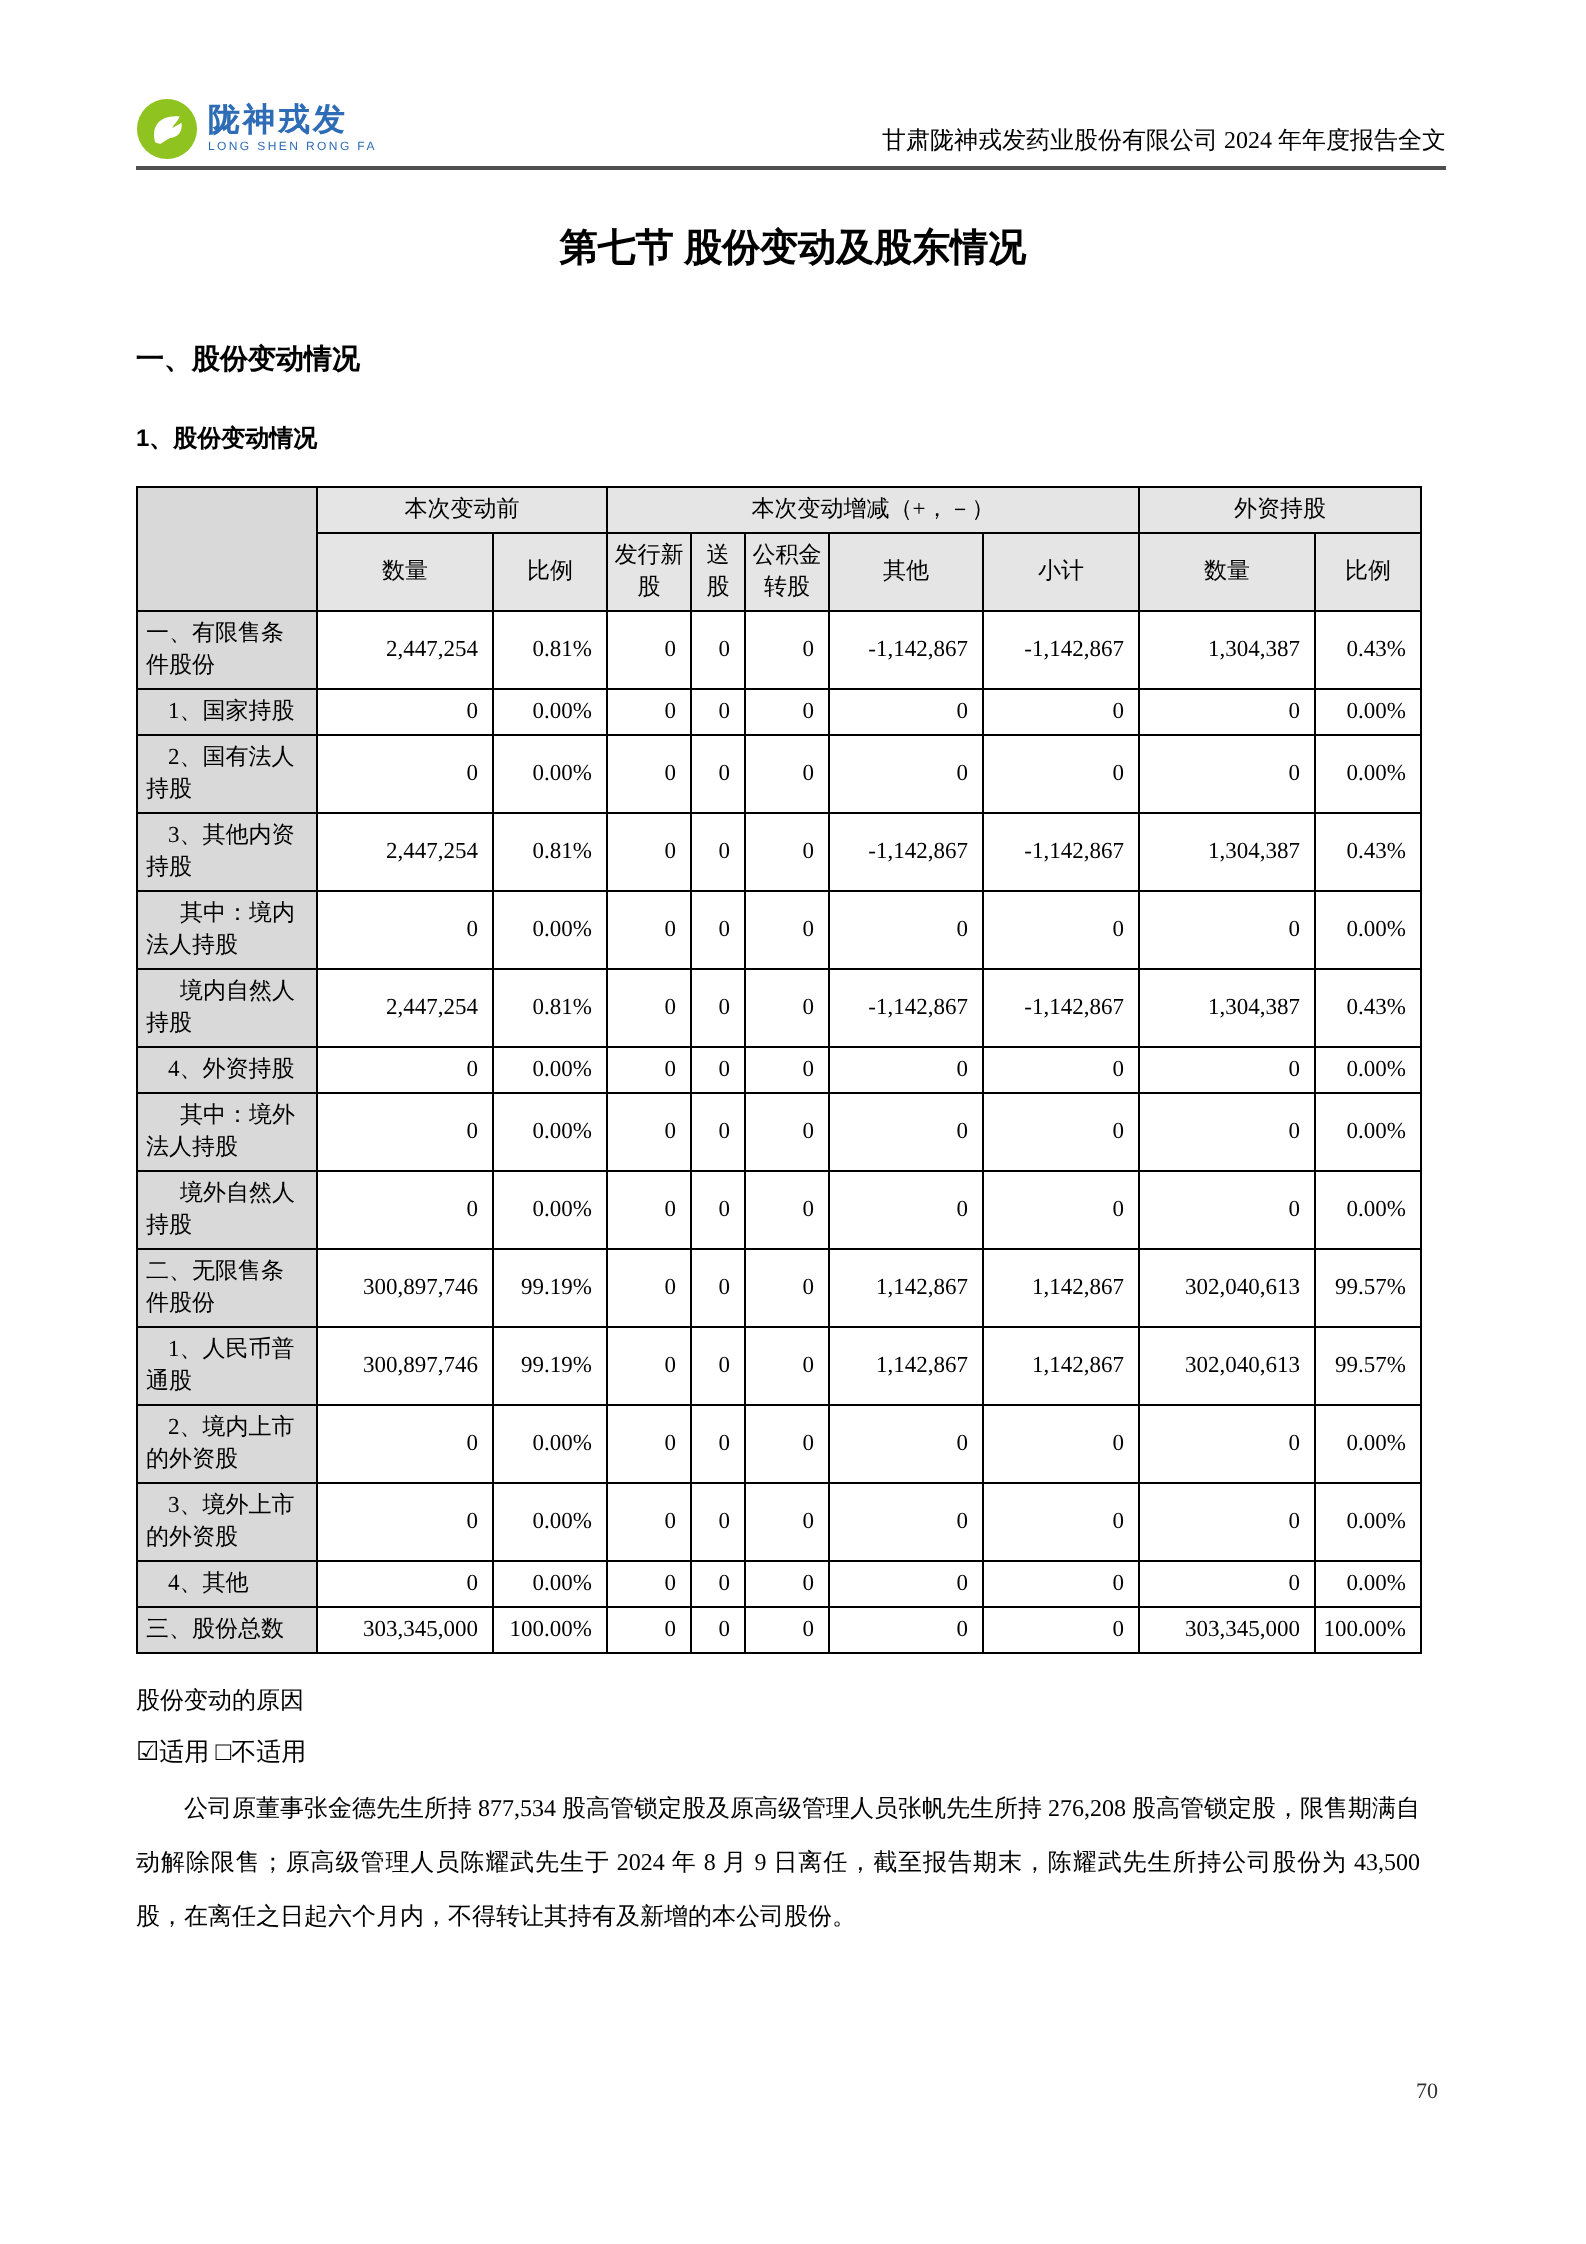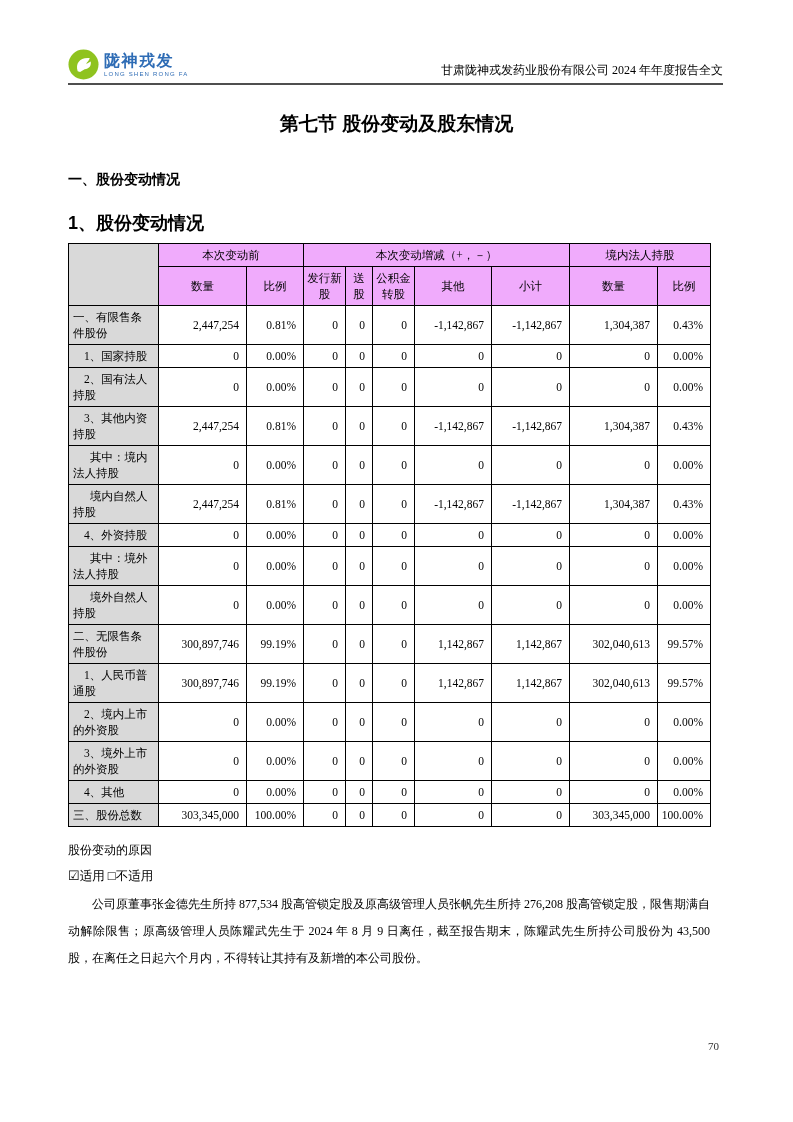--- a/index.html
+++ b/index.html
@@ -38,37 +38,37 @@
     font-size:19px;font-weight:bold;
   }
   .sec1{
     position:absolute;top:171px;left:68px;
     font-family:"Liberation Sans","DejaVu Sans",sans-serif;
     font-size:14px;font-weight:bold;
   }
   .sec2{
     position:absolute;top:211px;left:68px;
     font-family:"Liberation Sans","DejaVu Sans",sans-serif;
-    font-size:18px;font-weight:bold;
+    font-size:12px;font-weight:bold;
   }
   
   .content{position:absolute;top:243px;left:68px;width:642px;}
   .unit-line{text-align:right;font-size:11.5px;margin:0 2px 5px 0;}
   table.share{
     border-collapse:collapse;table-layout:fixed;width:642px;
     font-size:11.5px;
   }
   table.share td,table.share th{
     border:1px solid #000;
     box-sizing:border-box;
     font-weight:normal;
     vertical-align:middle;
   }
   .hcell{
-    background:#f0abfc;text-align:center;
+    background:#e5e5e5;text-align:center;
     padding:3px 2px;line-height:16px;
   }
   .corner{background:#d9d9d9;}
   .row-label{
     background:#d9d9d9;text-align:left;
     padding:3px 10px 3px 4px;line-height:16px;
   }
   .lvl0{text-indent:0;margin-top:22px;}
   .lvl1{text-indent:11px;}
   .lvl2{text-indent:17px;}
@@ -125,21 +125,21 @@
         <col style="width:77px">
           <col style="width:78px">
           <col style="width:88px">
         <col style="width:53px">
       </colgroup>
       <thead>
         <tr>
           <td class="corner" rowspan="2"></td>
           <td class="hcell" colspan="2">本次变动前</td>
           <td class="hcell" colspan="5">本次变动增减（+，－）</td>
-          <td class="hcell" colspan="2">境内法人持股</td>
+          <td class="hcell" colspan="2">外资持股</td>
         </tr>
         <tr>
           <td class="hcell">数量</td>
           <td class="hcell">比例</td>
           <td class="hcell">发行新股</td>
           <td class="hcell">送股</td>
           <td class="hcell">公积金转股</td>
           <td class="hcell">其他</td>
           <td class="hcell">小计</td>
           <td class="hcell">数量</td>

